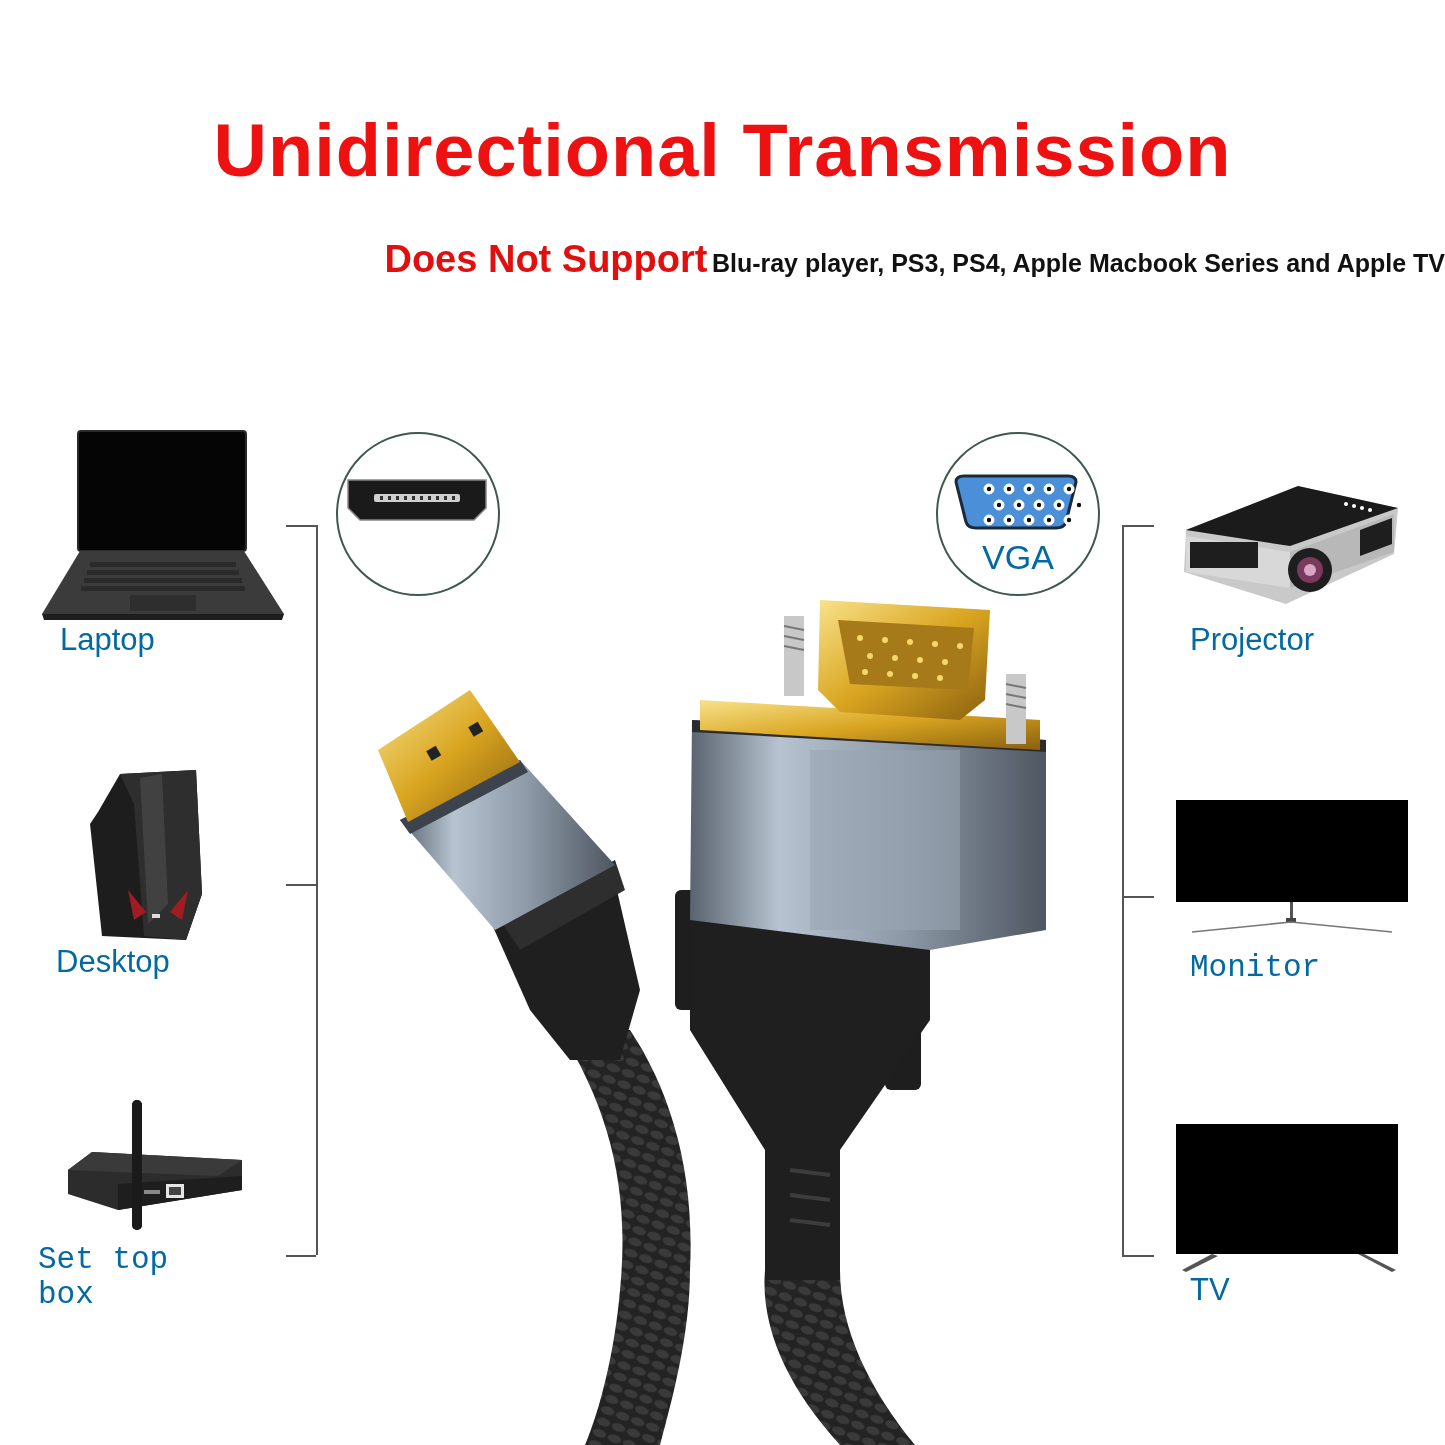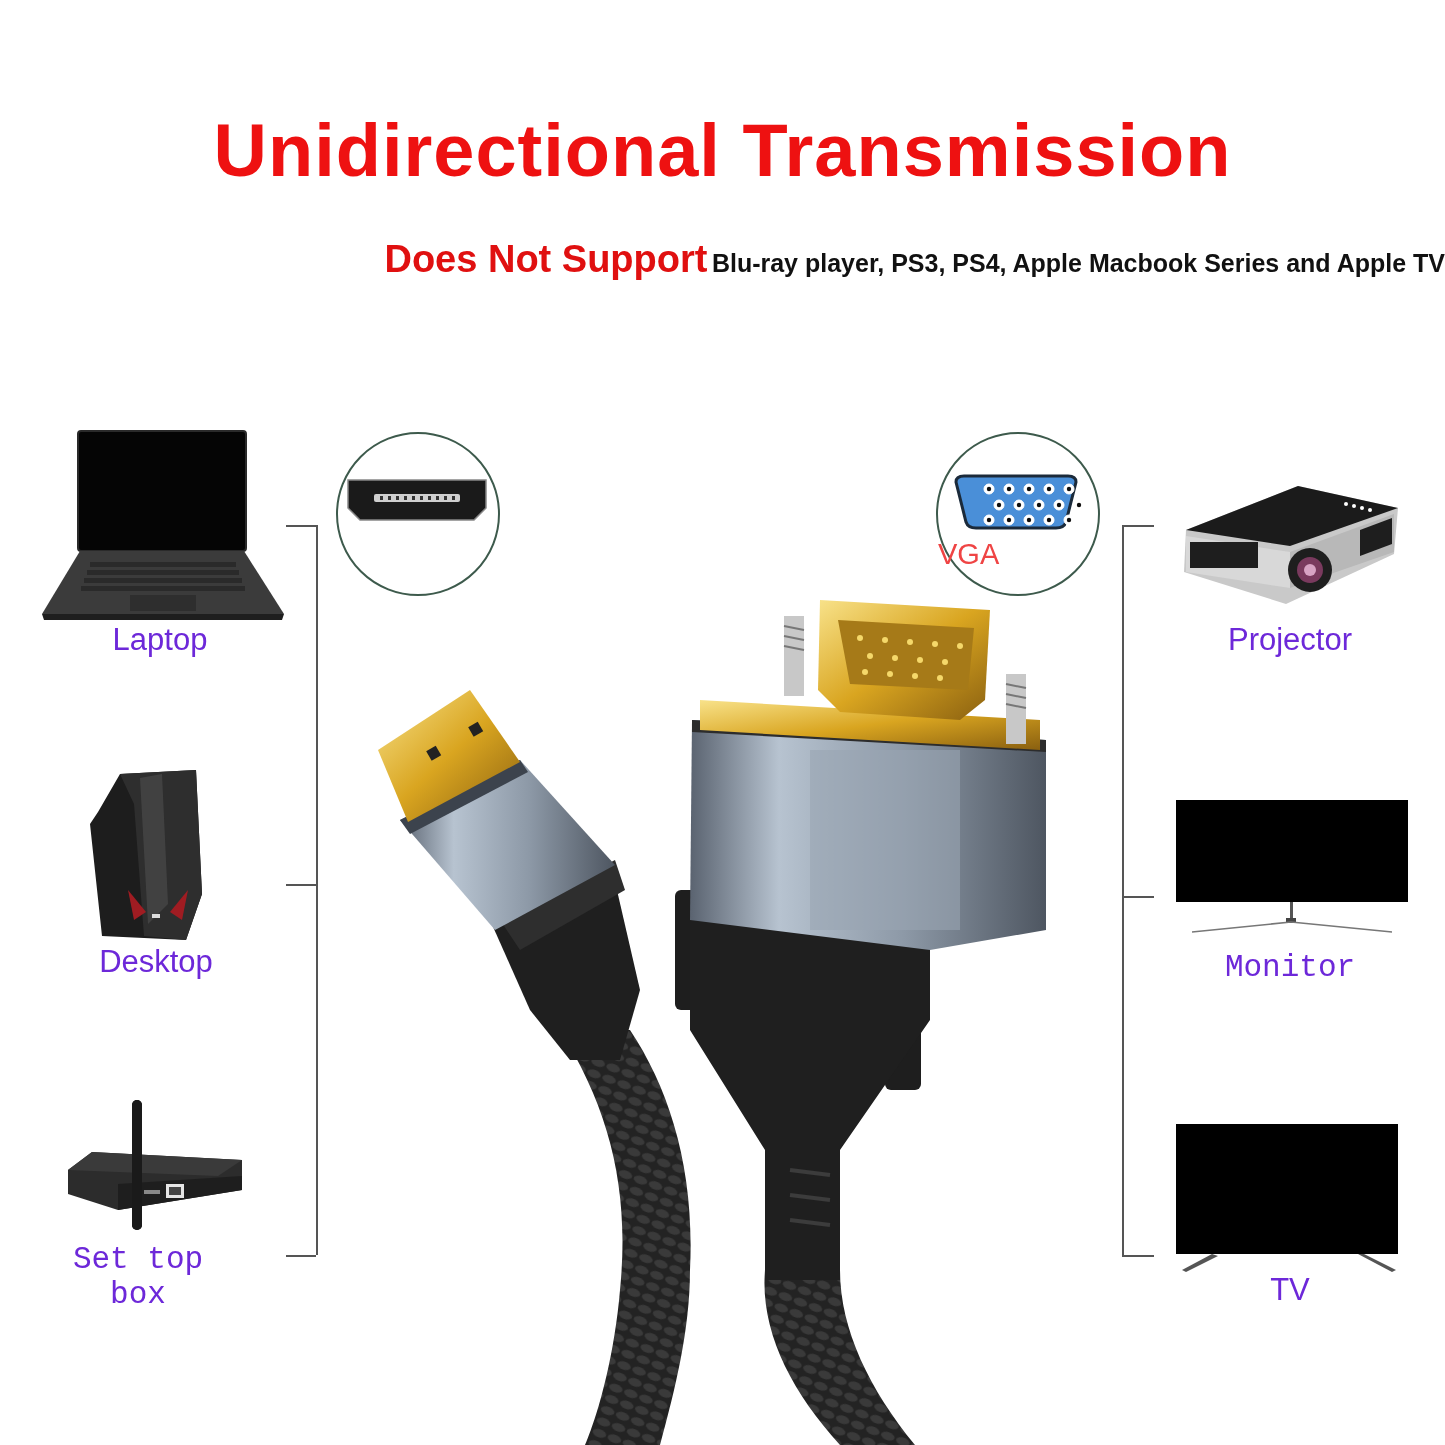--- a/index.html
+++ b/index.html
@@ -2,21 +2,21 @@
 <html><head>
   <meta charset="utf-8">
   <style>
     html, body { margin: 0; padding: 0; background: #ffffff; }
     body { width: 1445px; height: 1445px; position: relative; overflow: hidden; font-family: "Liberation Sans", sans-serif; }
     .abs { position: absolute; }
     .title { left: 0; width: 1445px; top: 108px; text-align: center; color: #ee1111; font-weight: bold; font-size: 74px; letter-spacing: 1px; transform: scaleX(1.0); }
     .subtitle { left: 0; width: 1445px; top: 238px; text-align: right; white-space: nowrap; font-weight: bold; }
     .subtitle .red { color: #e01010; font-size: 38px; }
     .subtitle .black { color: #111; font-size: 25px; }
-    .label { font-size: 31px; color: #6d28d9; text-align: center; }
+    .label { font-size: 31px; color: #0369a1; }
     .bracket { border-color: #555; border-style: solid; }
     .circle { border: 2px solid #3d5a4c; border-radius: 50%; background: #fff; }
   </style>
 </head>
 <body>
 
 <div class="abs title">Unidirectional Transmission</div>
 <div class="abs subtitle">
   <span class="red">Does Not Support</span>
   <span class="black">Blu-ray player, PS3, PS4, Apple Macbook Series and Apple TV</span>
@@ -82,21 +82,21 @@
         <circle cx="103" cy="73" r="2.2"></circle>
         <circle cx="123" cy="73" r="2.2"></circle>
         <circle cx="143" cy="73" r="2.2"></circle>
       <circle cx="53" cy="88" r="2.2"></circle>
         <circle cx="73" cy="88" r="2.2"></circle>
         <circle cx="93" cy="88" r="2.2"></circle>
         <circle cx="113" cy="88" r="2.2"></circle>
         <circle cx="133" cy="88" r="2.2"></circle>
     </g>
   </svg>
-  <div style="position:absolute; left:0; width:160px; top:104px; text-align:left; font-size:29px; color:#ef4444;">VGA</div>
+  <div style="position:absolute; left:0; width:160px; top:104px; text-align:center; font-size:34px; color:#0369a1;">VGA</div>
 </div>
 
 <svg class="abs" style="left:40px; top:428px;" width="245" height="195" viewBox="0 0 245 195">
   <rect x="38" y="3" width="168" height="120" rx="3" fill="#050505" stroke="#2a2a2a" stroke-width="2"></rect>
   <path d="M40 123 L204 123 L244 186 L2 186 Z" fill="#3b3b3b"></path>
   <path d="M2 186 L244 186 L242 192 L4 192 Z" fill="#1e1e1e"></path>
   <g fill="#2a2a2a">
     <rect x="50" y="134" width="146" height="5"></rect>
       <rect x="47" y="142" width="152" height="5"></rect>
       <rect x="44" y="150" width="158" height="5"></rect>

